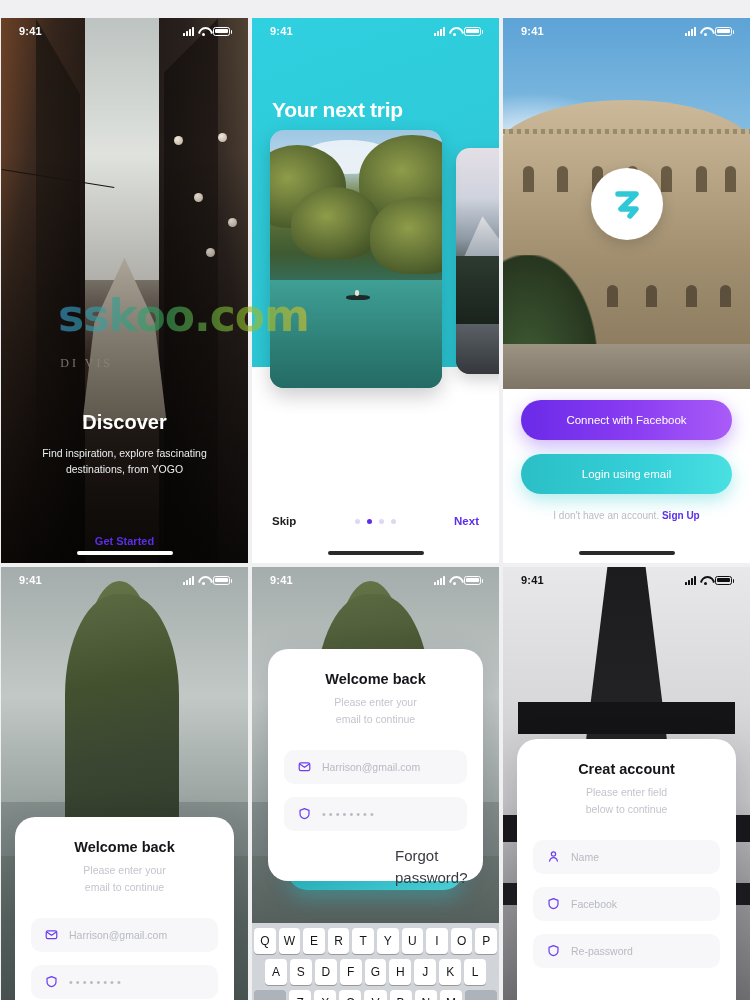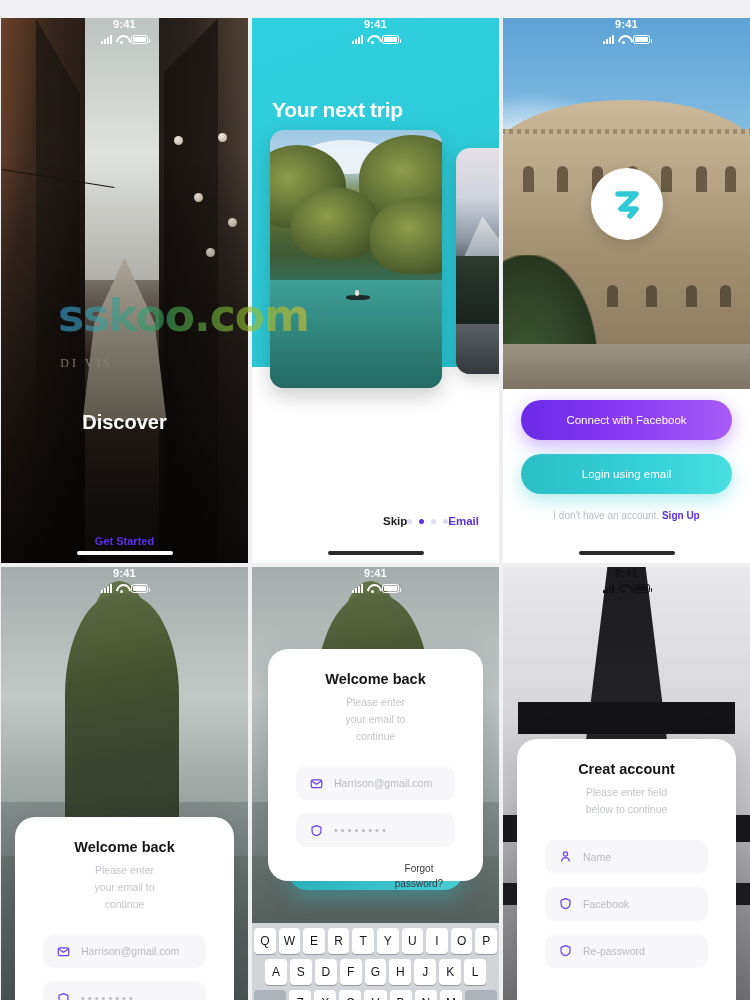--- a/index.html
+++ b/index.html
@@ -23,21 +23,21 @@
     position: relative;
     overflow: hidden;
     background: #fff;
   }
 
   
   .statusbar {
     position: absolute; top: 0; left: 0; right: 0; height: 26px;
     display: flex; align-items: center; justify-content: space-between;
     padding: 0 18px; z-index: 40;
-    font-size: 11px; font-weight: bold; letter-spacing: .2px; flex-direction: column;
+    font-size: 11px; font-weight: bold; letter-spacing: .2px;
   }
   .statusbar.light { color: #fff; }
   .statusbar.dark  { color: #111; }
   .sb-right { display: flex; align-items: center; gap: 4px; }
   .bars { display: flex; align-items: flex-end; gap: 1px; height: 9px; }
   .bars i { width: 2px; background: currentColor; display: block; border-radius: .5px; }
   .bars i:nth-child(1){height:3px}.bars i:nth-child(2){height:5px}
   .bars i:nth-child(3){height:7px}.bars i:nth-child(4){height:9px}
   .wifi { width: 11px; height: 9px; position: relative; }
   .wifi::before {
@@ -122,21 +122,21 @@
   .mountain .road { position:absolute; left:0; right:0; bottom:0; height:22%;
       background: linear-gradient(180deg,#5a6065,#34383c); }
   .mountain .road::after { content:""; position:absolute; left:46%; top:0; bottom:0; width:3px;
       background: repeating-linear-gradient(180deg,#e8e8e8 0 5px, transparent 5px 11px); }
 
   .s2-title { position:absolute; left:20px; top:80px; color:#fff;
       font-size:21px; font-weight:bold; letter-spacing:-.3px; z-index:5; }
   .s2-desc { position:absolute; left:20px; right:34px; top:432px;
       color:#c5c8cf; font-size:10.5px; line-height:1.55; }
   .s2-foot { position:absolute; left:20px; right:20px; bottom:36px;
-      display:flex; align-items:center; justify-content:flex-end; }
+      display:flex; align-items:center; justify-content:space-between; }
   .s2-skip { font-size:11.5px; font-weight:bold; color:#1c1c1e; }
   .s2-next { font-size:11.5px; font-weight:bold; color:#5b2ee8; }
   .dots { display:flex; gap:7px; align-items:center; }
   .dots span { width:5px; height:5px; border-radius:50%; background:#ddd8f2; }
   .dots span.on { background:#5b2ee8; }
 
   
   .colo { position:absolute; left:0; right:0; top:0; height:68%; overflow:hidden; }
   .colo .sky { position:absolute; inset:0;
       background: linear-gradient(180deg,#5da3d6 0%, #8cc2e4 38%, #bcd9ec 66%, #d9e6ee 100%); }
@@ -200,30 +200,30 @@
       background:#141416; }
   .eiffel .deck2 { position:absolute; left:0; right:0; top:55%; height:6%;
       background:#17171a; }
   .eiffel .deck3 { position:absolute; left:0; right:0; top:70%; height:5%;
       background:#1b1b1e; }
 
   
   .authcard {
     position:absolute; background:#fff; border-radius:20px;
     box-shadow:0 10px 34px rgba(40,40,70,.16); z-index:20;
-    padding:22px 28px 20px;
+    padding:22px 16px 20px;
   }
   .auth-title { text-align:center; font-size:14.5px; font-weight:bold; color:#15151a; }
   .auth-sub { text-align:center; font-size:10.5px; color:#c3c5cc; line-height:1.6; margin-top:7px; }
   .field { display:flex; align-items:center; gap:11px; height:34px;
       background:#f7f7fa; border-radius:10px; padding:0 13px; margin-top:13px; }
   .field .ico { width:14px; height:14px; flex:0 0 14px; display:flex; align-items:center; justify-content:center; }
   .field .txt { font-size:10.5px; color:#b8bac2; }
   .field .dots9 { letter-spacing:3px; font-size:11px; color:#b8bac2; }
-  .forgot { text-align:center; font-size:10px; color:#3a3a42; line-height:1.5; margin-top:14px; }
+  .forgot { text-align:left; font-size:15px; color:#3a3a42; line-height:1.5; margin-top:14px; }
   .signin { position:absolute; left:36px; right:36px; height:38px; border-radius:19px;
       background: linear-gradient(90deg,#2bbfc6,#3ed4da 60%,#4ee0e3);
       color:#fff; font-size:11.5px; font-weight:bold;
       display:flex; align-items:center; justify-content:center;
       box-shadow:0 8px 20px rgba(47,203,210,.40); }
 
   
   .kbd { position:absolute; left:0; right:0; bottom:0; height:95px;
       background:#d1d4d9; padding:5px 2px 0; z-index:30; }
   .krow { display:flex; justify-content:center; gap:3px; margin-bottom:5px; }
@@ -273,20 +273,21 @@
             <i></i>
             <i></i>
           </span>
         <span class="wifi"></span>
         <span class="batt"></span>
       </span>
     </div>
 
     <div style="position:absolute;left:0;right:0;top:392px;text-align:center;z-index:10">
       <div style="color:#fff;font-size:20px;font-weight:bold;width:100px;margin:0 auto;line-height:1.25">Discover</div>
+      <div style="color:#eceef0;font-size:10.5px;line-height:1.55;margin-top:10px;padding:0 34px">Find inspiration, explore fascinating destinations, from YOGO</div>
     </div>
     <div style="position:absolute;left:0;right:0;top:517px;text-align:center;color:#5b2ee8;font-size:11px;font-weight:bold;z-index:10">Get Started</div>
     <div class="homebar light"></div>
   </div>
 
   <div class="screen">
     <div class="photo tealbg"></div>
 
     <div class="statusbar light">
       <span>9:41</span>
@@ -328,21 +329,21 @@
 
 
     <div class="s2-foot">
       <div class="s2-skip">Skip</div>
       <div class="dots">
         <span></span>
           <span class="on"></span>
           <span></span>
           <span></span>
       </div>
-      <div class="s2-next">Email</div>
+      <div class="s2-next">Next</div>
     </div>
     <div class="homebar dark"></div>
   </div>
 
   <div class="screen">
     <div class="colo">
       <div class="sky"></div>
         <div class="clouds"></div>
         <div class="bld"></div>
       <div class="cornice"></div>

